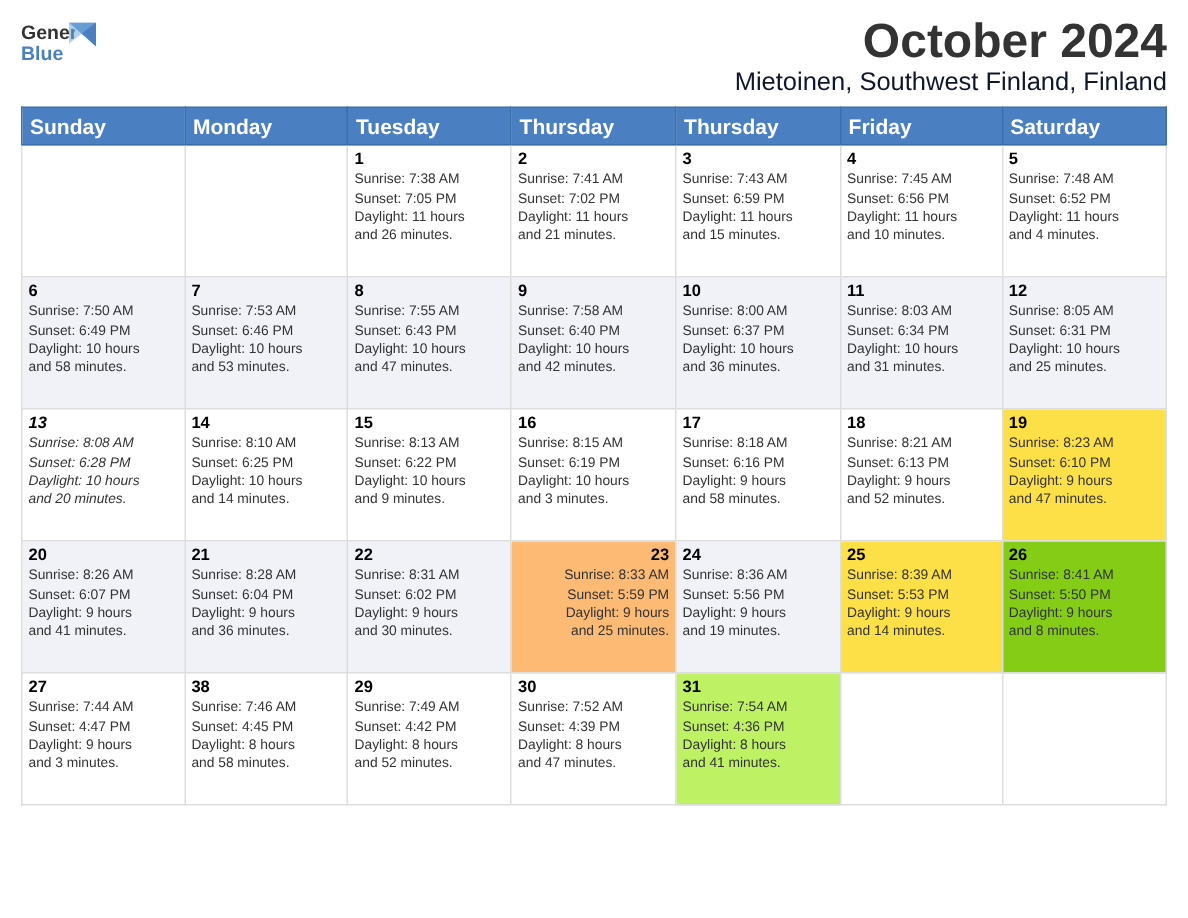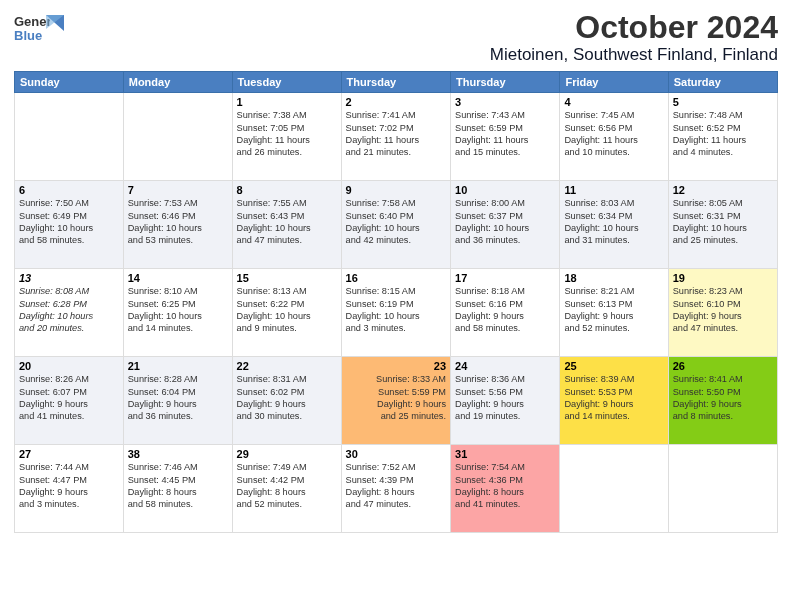--- a/index.html
+++ b/index.html
@@ -41,21 +41,21 @@
     .calendar {
       width: 100%;
       border-collapse: collapse;
       font-size: 10px;
     }
     .calendar th {
       background-color: #4a7fc1;
       color: white;
       text-align: left;
       padding: 4px 5px;
-      font-size: 11px;
+      font-size: 14px;
       font-weight: bold;
       border: 1px solid #3a6faa;
     }
     .calendar td {
       border: 1px solid #ddd;
       vertical-align: top;
       padding: 3px 4px;
       width: 113px;
       height: 88px;
       background: #fff;
@@ -184,21 +184,21 @@
             <div class="day-info">Sunrise: 8:15 AM<br>Sunset: 6:19 PM<br>Daylight: 10 hours<br>and 3 minutes.</div>
           </td>
           <td style="background: rgb(255, 255, 255);">
             <span class="day-num">17</span>
             <div class="day-info">Sunrise: 8:18 AM<br>Sunset: 6:16 PM<br>Daylight: 9 hours<br>and 58 minutes.</div>
           </td>
           <td style="background: rgb(255, 255, 255);">
             <span class="day-num">18</span>
             <div class="day-info">Sunrise: 8:21 AM<br>Sunset: 6:13 PM<br>Daylight: 9 hours<br>and 52 minutes.</div>
           </td>
-          <td style="background: #fef9c3;">
+          <td style="background: #fde047;">
             <span class="day-num">19</span>
             <div class="day-info">Sunrise: 8:23 AM<br>Sunset: 6:10 PM<br>Daylight: 9 hours<br>and 47 minutes.</div>
           </td>
         </tr>
         <tr>
           <td style="background: rgb(240, 242, 247);">
             <span class="day-num">20</span>
             <div class="day-info">Sunrise: 8:26 AM<br>Sunset: 6:07 PM<br>Daylight: 9 hours<br>and 41 minutes.</div>
           </td>
           <td style="background: rgb(240, 242, 247);">
@@ -236,21 +236,21 @@
             <div class="day-info">Sunrise: 7:46 AM<br>Sunset: 4:45 PM<br>Daylight: 8 hours<br>and 58 minutes.</div>
           </td>
           <td style="background: rgb(255, 255, 255);">
             <span class="day-num">29</span>
             <div class="day-info">Sunrise: 7:49 AM<br>Sunset: 4:42 PM<br>Daylight: 8 hours<br>and 52 minutes.</div>
           </td>
           <td style="background: rgb(255, 255, 255);">
             <span class="day-num">30</span>
             <div class="day-info">Sunrise: 7:52 AM<br>Sunset: 4:39 PM<br>Daylight: 8 hours<br>and 47 minutes.</div>
           </td>
-          <td style="background: #fca5a5;">
+          <td style="background: #bef264;">
             <span class="day-num">31</span>
             <div class="day-info">Sunrise: 7:54 AM<br>Sunset: 4:36 PM<br>Daylight: 8 hours<br>and 41 minutes.</div>
           </td>
           <td class="empty-cell" style="background: rgb(255, 255, 255);"></td>
           <td class="empty-cell" style="background: rgb(255, 255, 255);"></td>
         </tr>
       </tbody>
   </table>
 </div>
 

